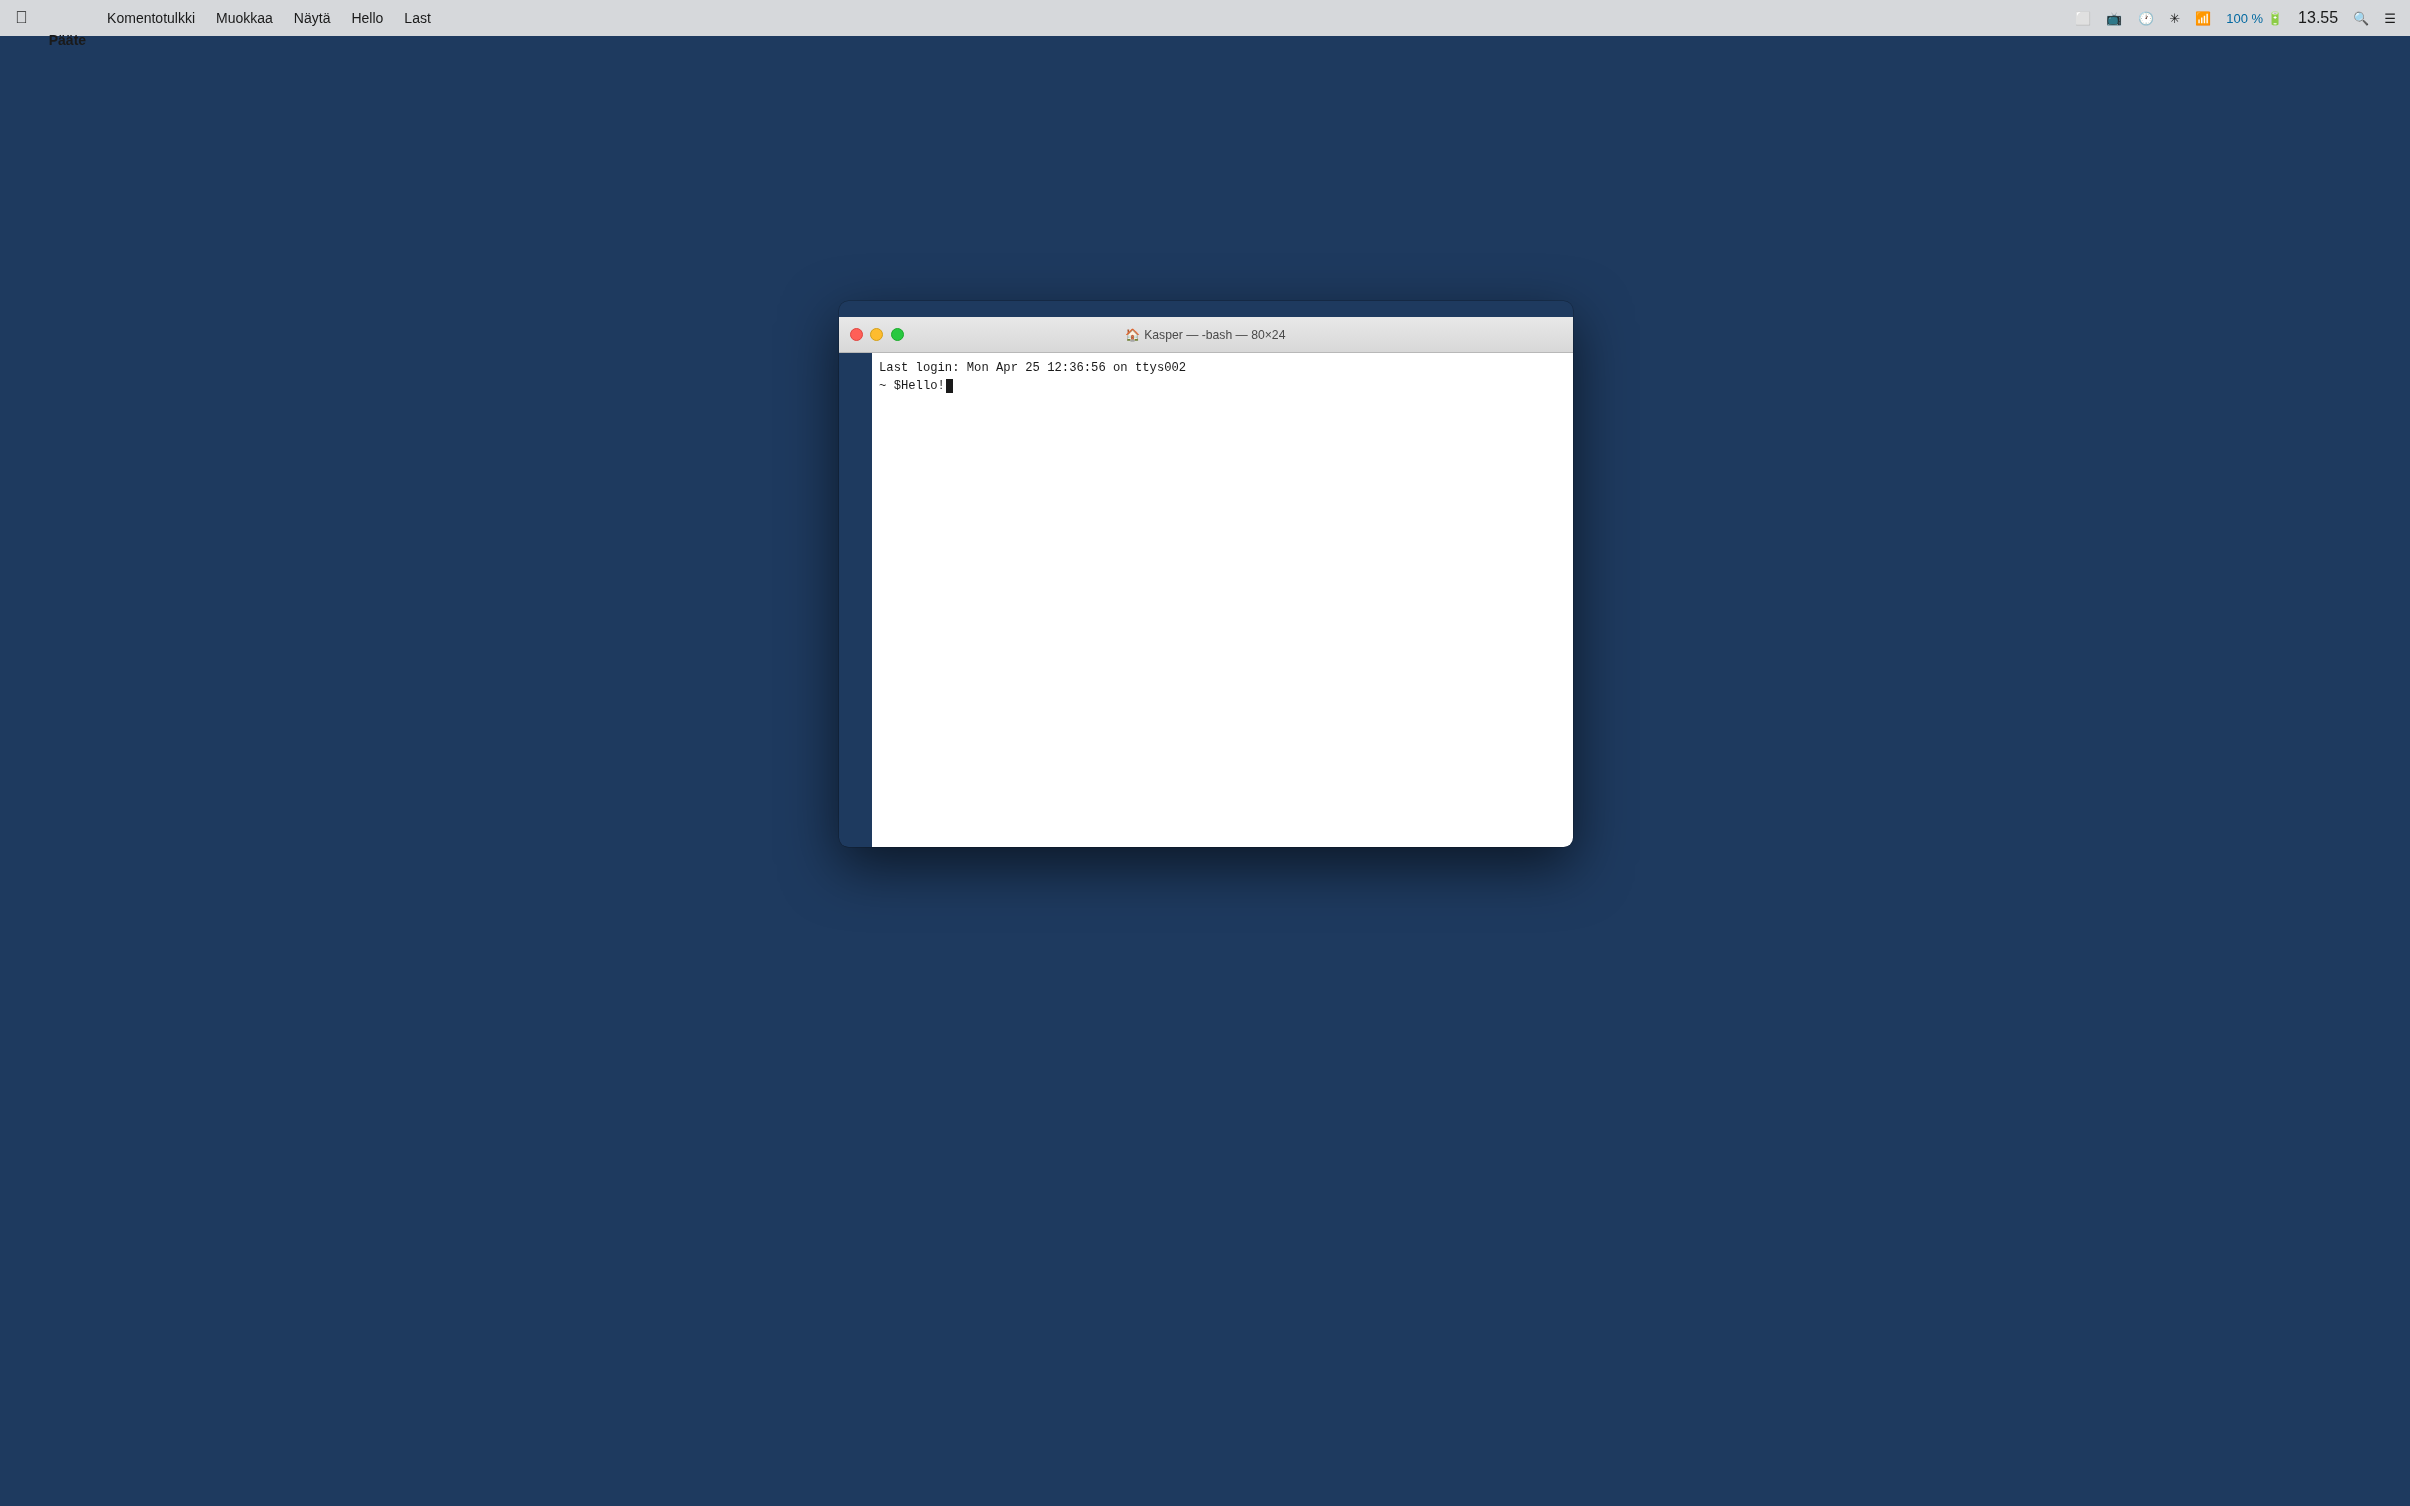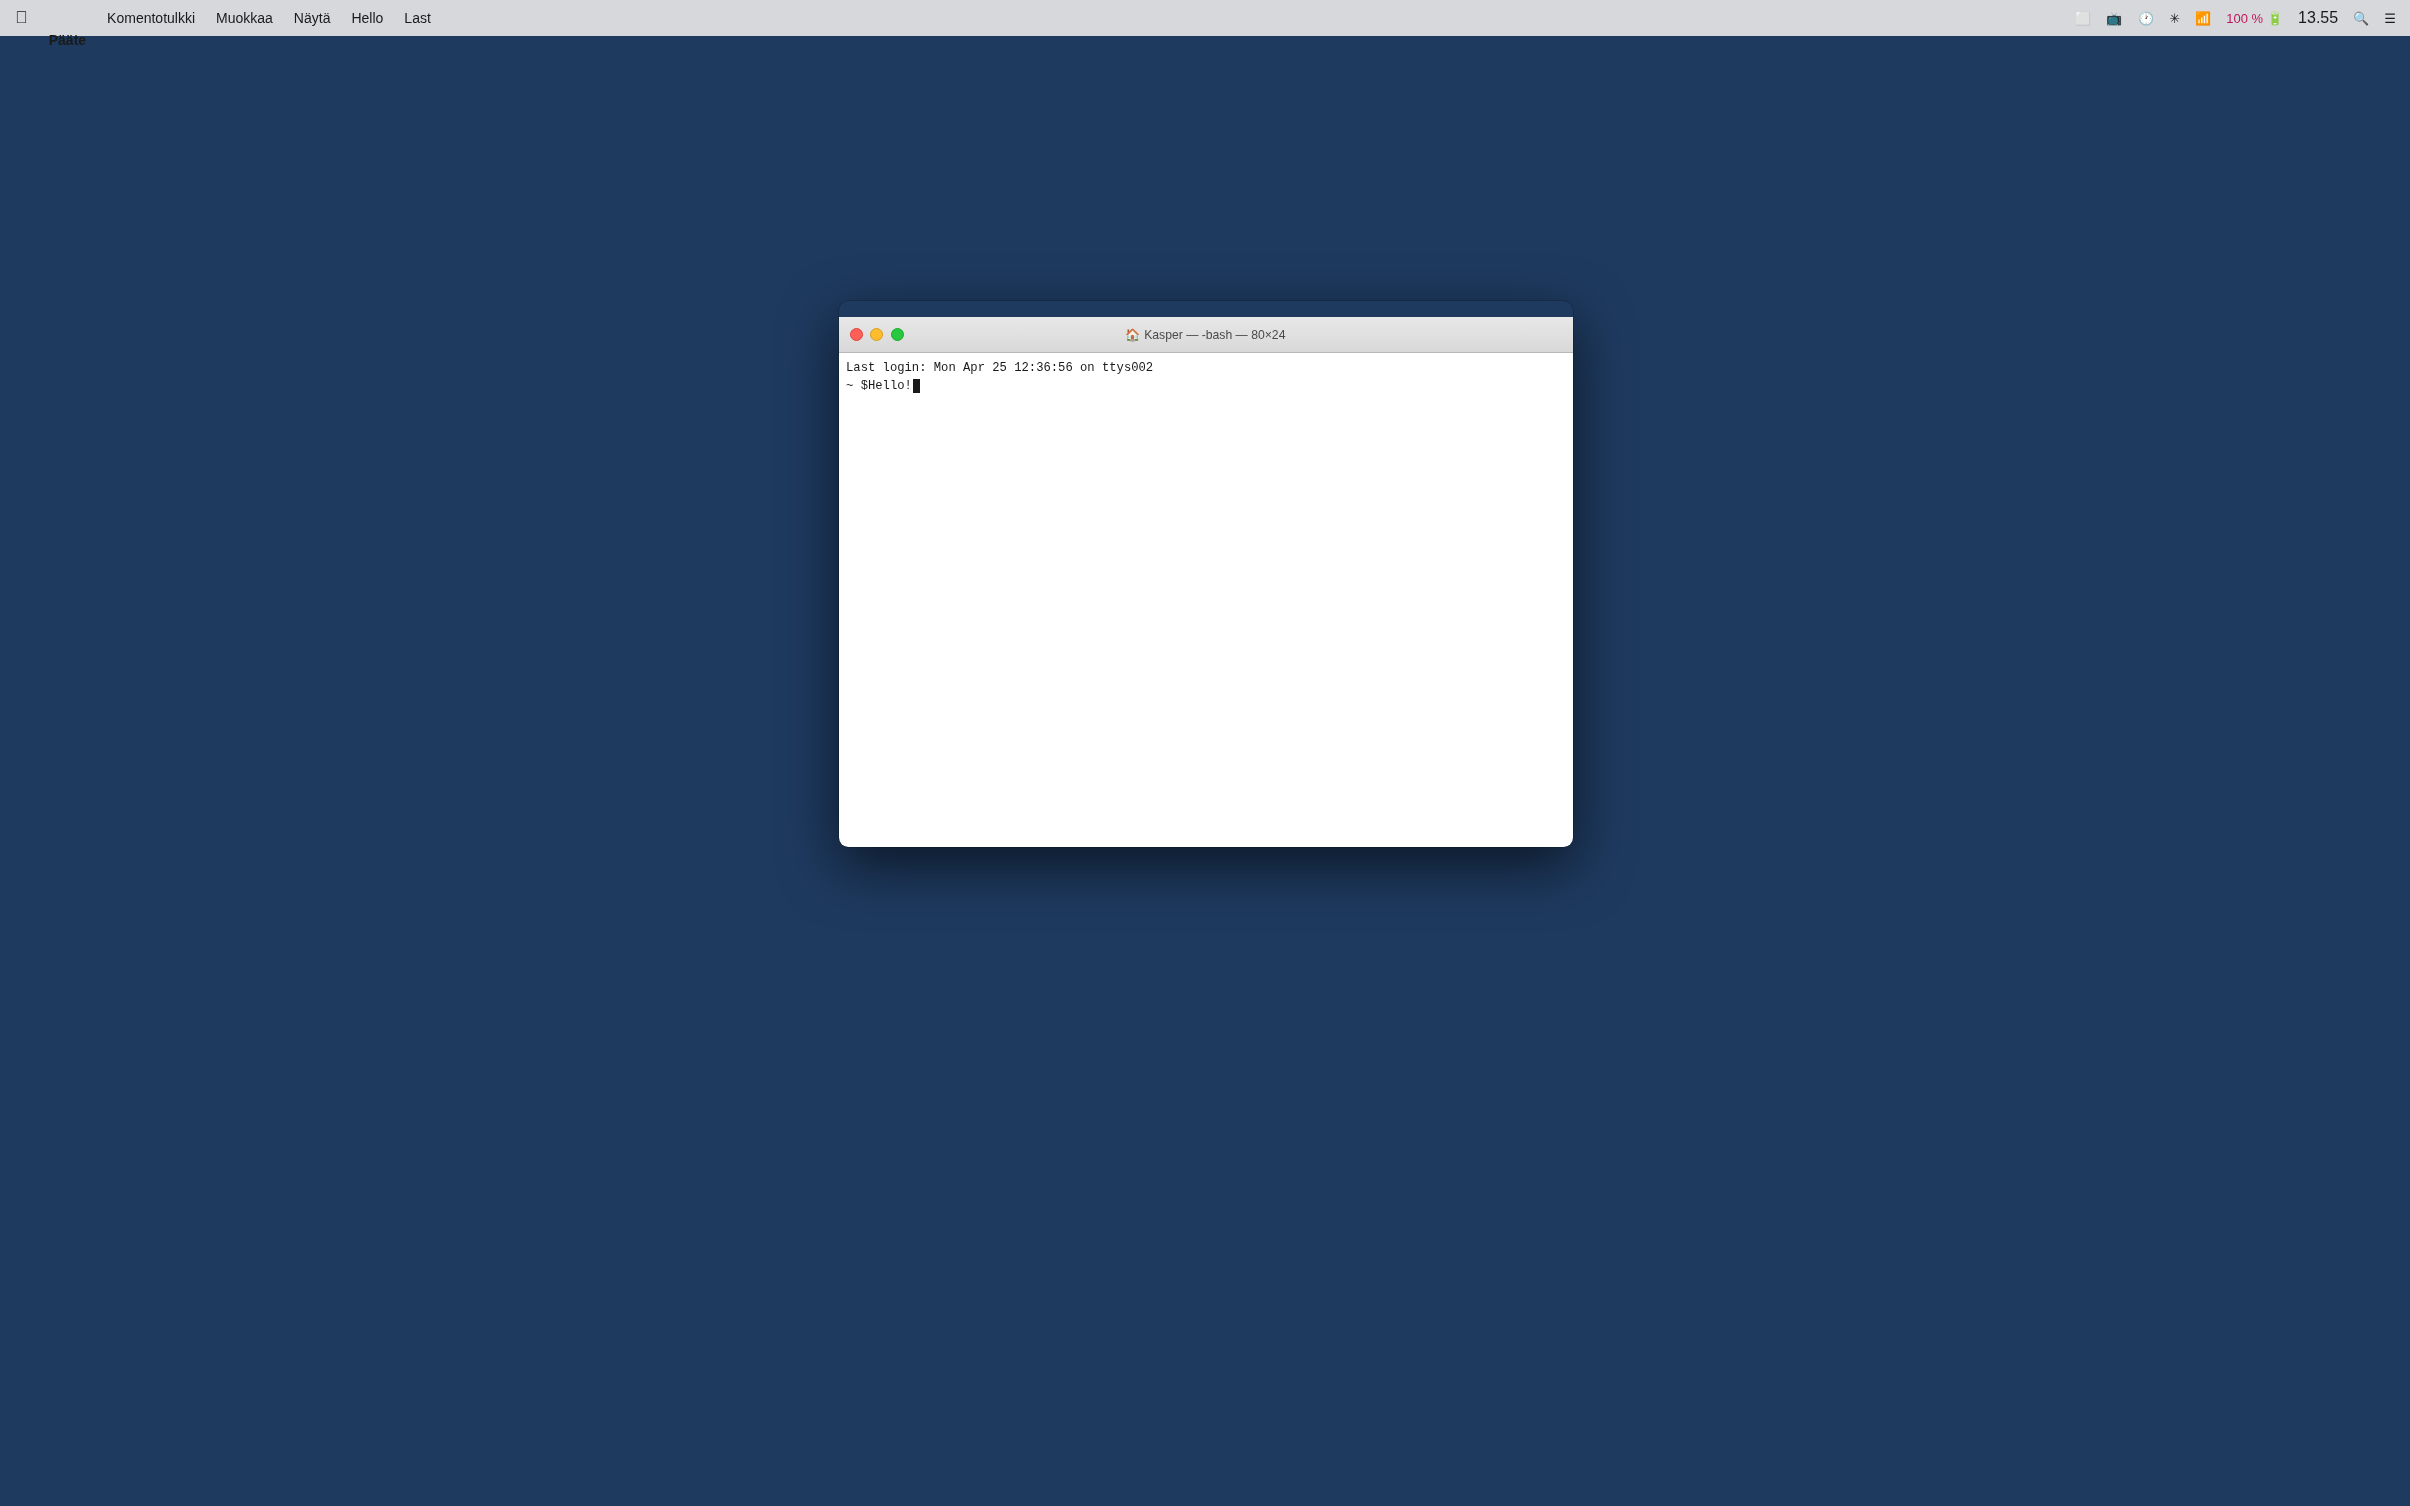--- a/index.html
+++ b/index.html
@@ -67,21 +67,21 @@
       font-size: 13px;
       color: #1a1a1a;
       cursor: pointer;
     }
 
     .battery-area {
       display: flex;
       align-items: center;
       gap: 3.8px;
       font-size: 13px;
-      color: #be185d;
+      color: #0369a1;
     }
 
     .clock {
       font-size: 16px;
       color: #1a1a1a;
       font-weight: 500;
     }
 
     
     .terminal-window {
@@ -147,20 +147,21 @@
 
     
     .terminal-body {
       background-color: #ffffff;
       height: calc(100% - 36px);
       padding: 5.6px 7.5px;
       font-family: "Menlo", "Monaco", "Courier New", monospace;
       font-size: 12.2px;
       color: #1a1a1a;
       line-height: 1.5;
+      margin-left: 33px;
     }
 
     .terminal-line {
       display: block;
       white-space: pre;
     }
 
     .prompt-line {
       display: flex;
       align-items: center;

